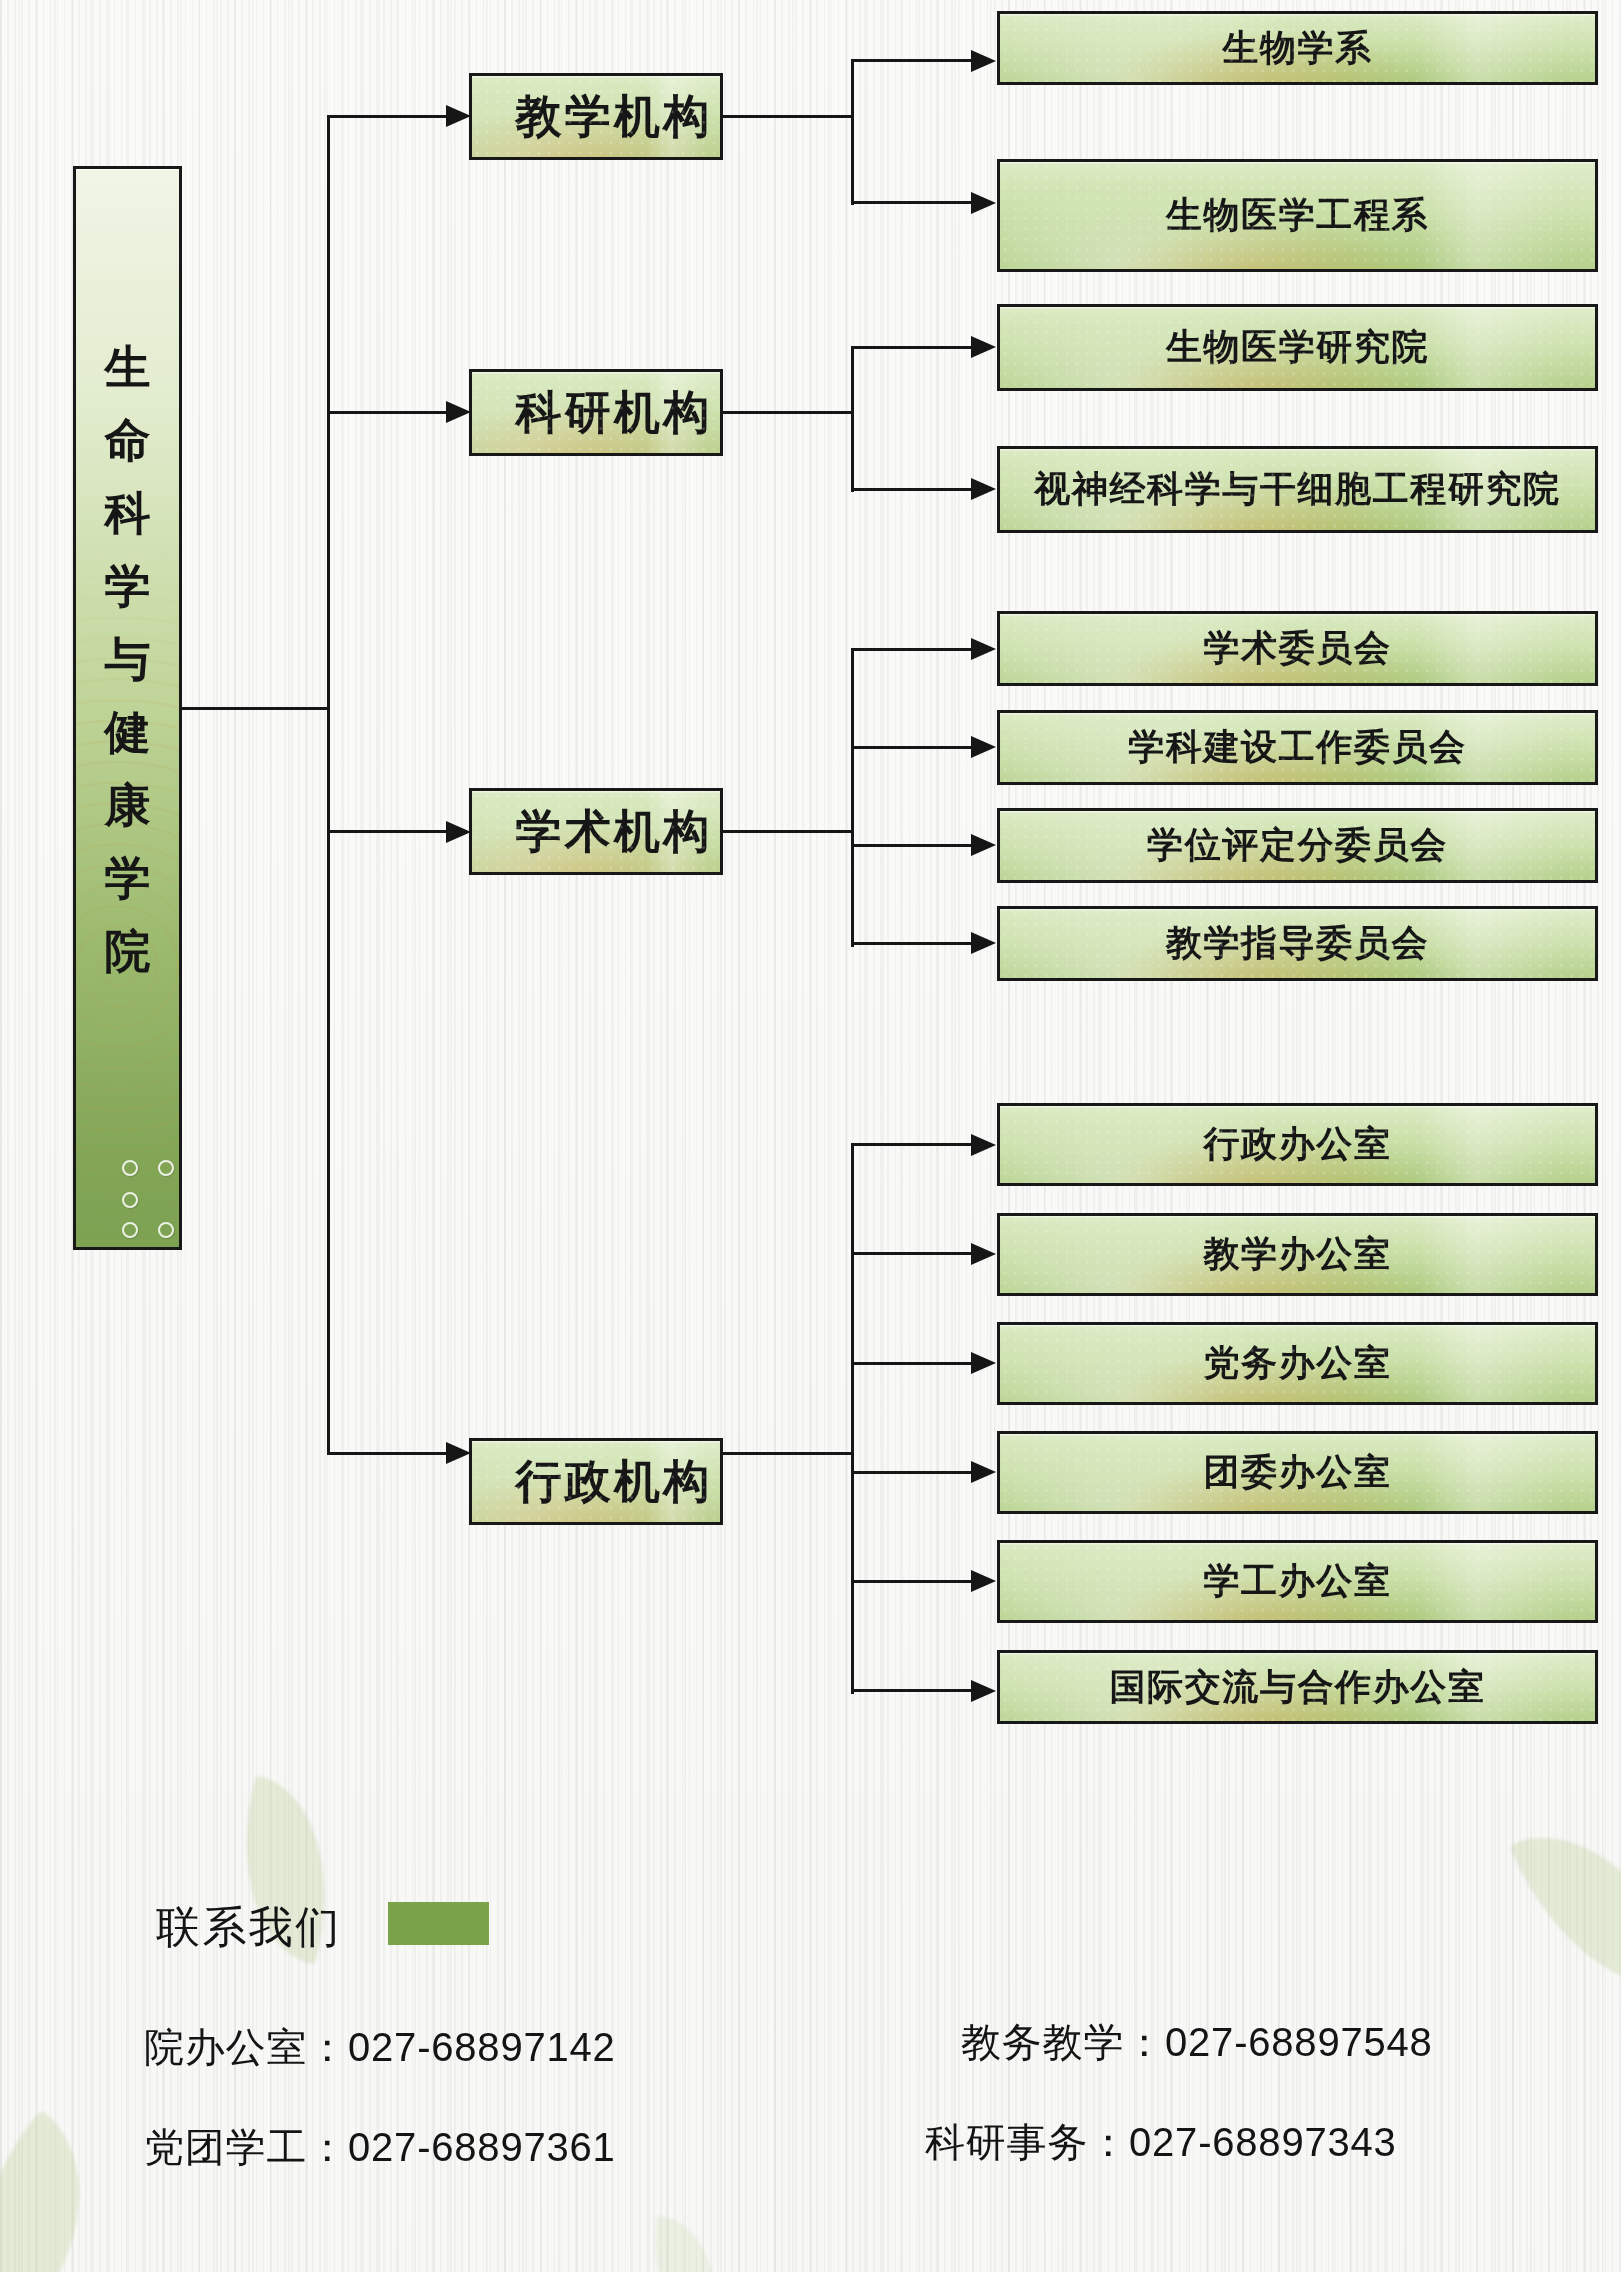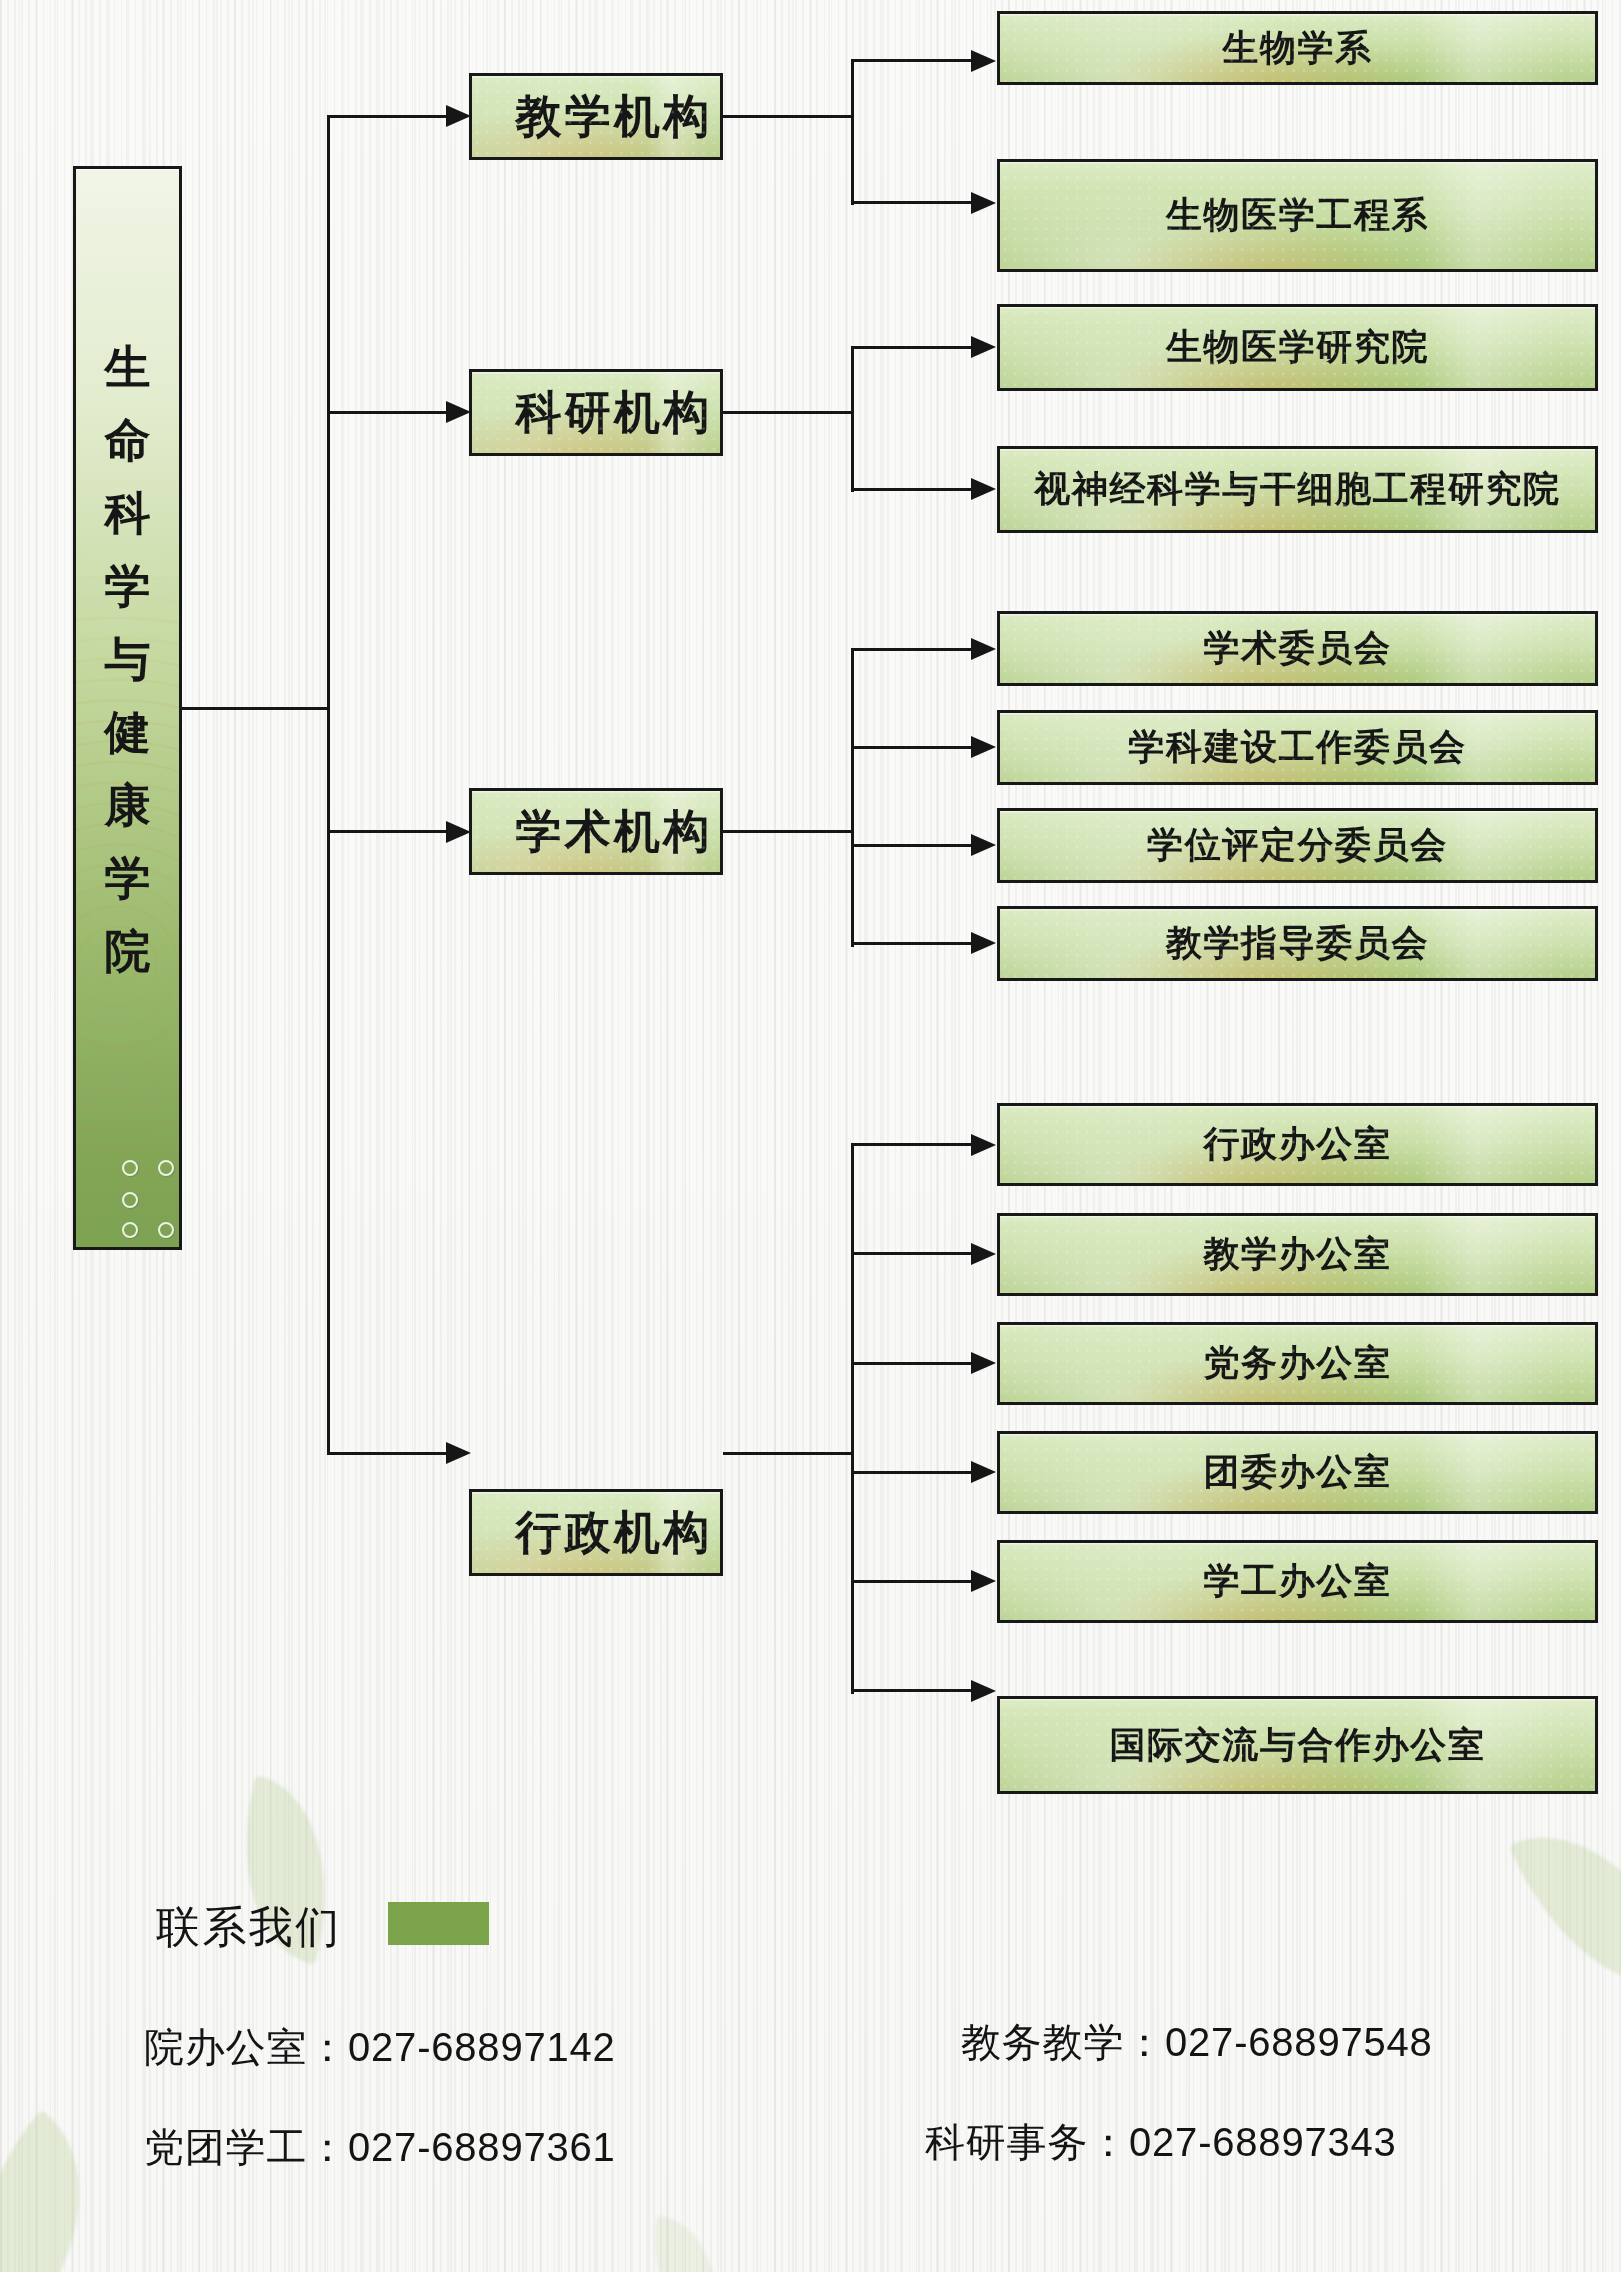--- a/index.html
+++ b/index.html
@@ -96,21 +96,21 @@
 
   <div class="box l2" style="top:73px">
       <span>教学机构</span>
     </div>
   <div class="box l2" style="top:369px">
       <span>科研机构</span>
     </div>
   <div class="box l2" style="top:788px">
       <span>学术机构</span>
     </div>
-  <div class="box l2" style="top:1489px">
+  <div class="box l2" style="top:1438px">
       <span>行政机构</span>
     </div>
 
   <div class="box l3" style="top:11px;  height:74px">
       <span>生物学系</span>
     </div>
   <div class="box l3" style="top:159px; height:113px">
       <span>生物医学工程系</span>
     </div>
 
@@ -142,21 +142,21 @@
     </div>
   <div class="box l3" style="top:1322px; height:83px">
       <span>党务办公室</span>
     </div>
   <div class="box l3" style="top:1431px; height:83px">
       <span>团委办公室</span>
     </div>
   <div class="box l3" style="top:1540px; height:83px">
       <span>学工办公室</span>
     </div>
-  <div class="box l3" style="top:1696px; height:98px">
+  <div class="box l3" style="top:1650px; height:74px">
       <span>国际交流与合作办公室</span>
     </div>
 
   <i class="hl" style="left:182px; top:707px; width:146px;"></i>
   <i class="vl" style="left:327px; top:115px; height:1340px;"></i>
 
   <i class="hl" style="left:327px; top:115px;  width:119px;"></i>
   <i class="ar" style="left:446px; top:105px;"></i>
   <i class="hl" style="left:327px; top:411px;  width:119px;"></i>
   <i class="ar" style="left:446px; top:401px;"></i>

